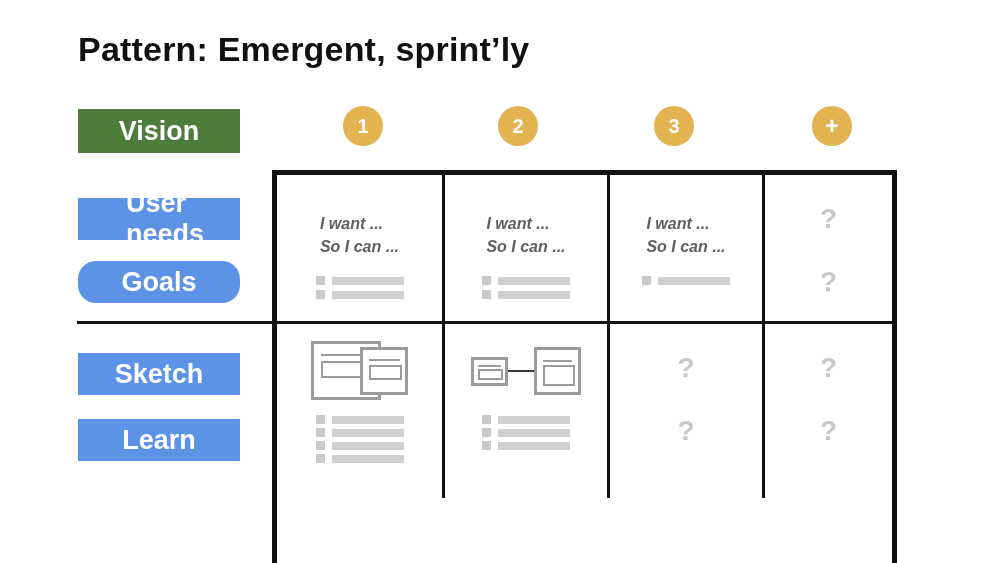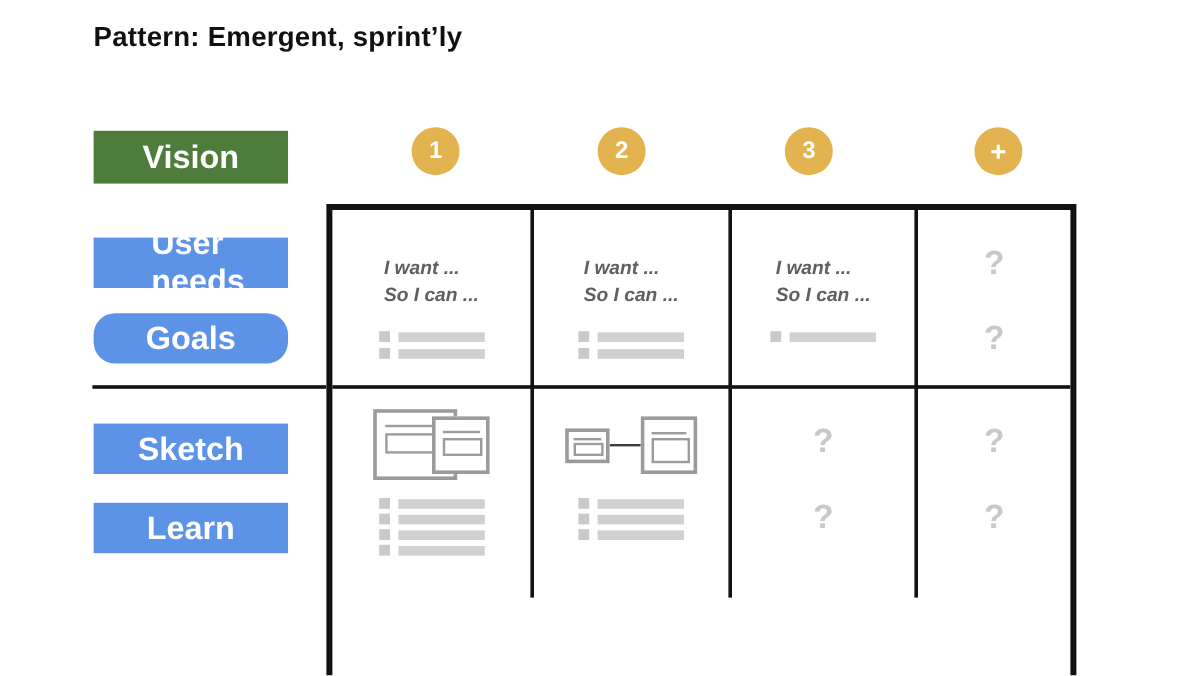--- a/index.html
+++ b/index.html
@@ -11,22 +11,22 @@
     width: 1000px;
     height: 563px;
     background: #ffffff;
     overflow: hidden;
   }
 
   
   .title {
     position: absolute;
     left: 78px;
-    top: 17px;
-    font-size: 23px;
+    top: 30px;
+    font-size: 34px;
     color: #111;
     letter-spacing: 0.2px;
   }
   .title b { font-weight: bold; }
 
   
   .label {
     position: absolute;
     left: 78px;
     width: 162px;

